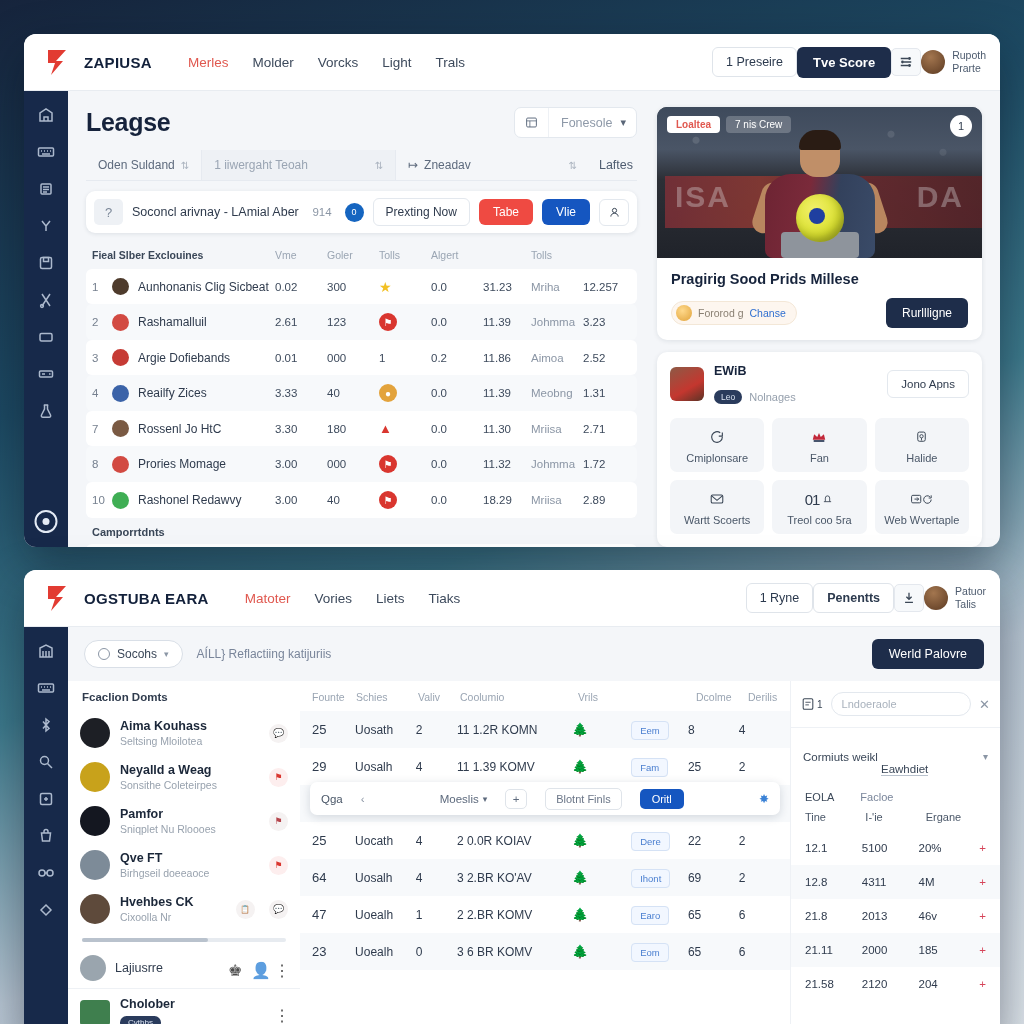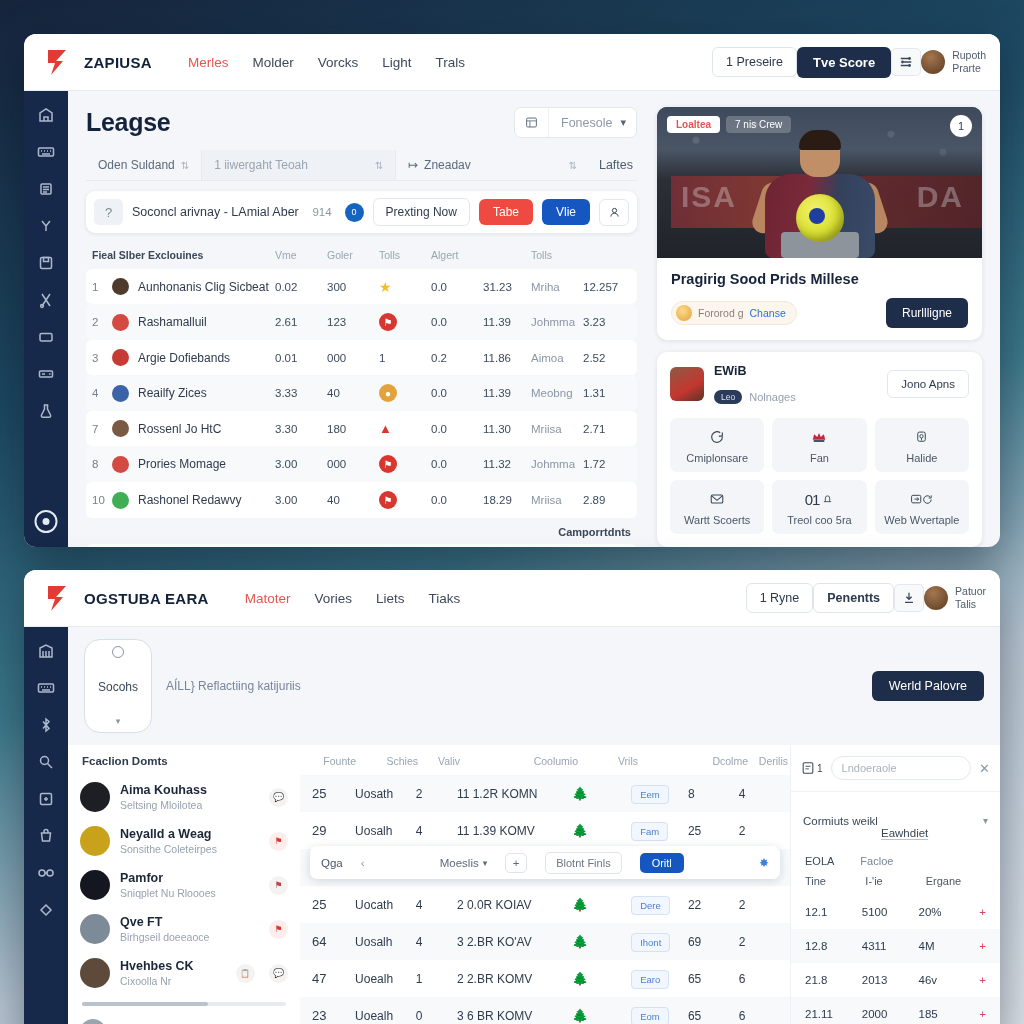--- a/index.html
+++ b/index.html
@@ -75,33 +75,33 @@
   .trow{display:flex;align-items:center;padding:9px 6px;font-size:12px;color:#2f3b4d;border-radius:6px;}
   .trow:nth-child(odd){background:#ffffff;}
   .trow:nth-child(even){background:#f7f9fb;}
   .rank{width:20px;color:#76808f;font-size:11.5px;flex:none;}
   .tav{width:17px;height:17px;border-radius:50%;margin-right:9px;flex:none;}
   .tname{flex:1;min-width:0;white-space:nowrap;overflow:hidden;text-overflow:ellipsis;}
   .tc{width:52px;flex:none;font-size:11.5px;color:#3d4a5c;}
   .tc.r{width:48px;text-align:left;color:#6d7embed;}
   .tc.muted{color:#8b96a5;}
   .badge-ico{width:18px;height:18px;border-radius:50%;display:flex;align-items:center;justify-content:center;font-size:10px;color:#fff;}
-  .sect-lbl{font-size:11px;font-weight:700;color:#3a4758;padding:8px 6px 6px 6px;text-align:right;}
+  .sect-lbl{font-size:11px;font-weight:700;color:#3a4758;padding:8px 6px 6px 6px;}
 
   
   .card{background:#fff;border-radius:10px;box-shadow:0 1px 5px rgba(20,35,60,.10);overflow:hidden;}
   .hero{height:151px;position:relative;overflow:hidden;background:#2b3340;}
   .hero .crowd{position:absolute;inset:0;
     background:
       radial-gradient(circle at 12% 22%, rgba(255,255,255,.12) 0 3px, transparent 4px),
       radial-gradient(circle at 30% 12%, rgba(255,255,255,.10) 0 3px, transparent 4px),
       radial-gradient(circle at 72% 18%, rgba(255,255,255,.10) 0 3px, transparent 4px),
       radial-gradient(circle at 88% 30%, rgba(255,255,255,.08) 0 3px, transparent 4px),
       linear-gradient(180deg,#3e4a5c 0%, #4a5566 28%, #2c2f36 48%, #20232a 100%);}
-  .hero .bill{position:absolute;left:14px;right:0;top:46%;height:34%;
+  .hero .bill{position:absolute;left:8px;right:0;top:46%;height:34%;
     background:linear-gradient(90deg,#7d3038 0%,#8d3a33 30%,#6b2a2e 60%,#5a2428 100%);opacity:.85;}
   .hero .bill span{position:absolute;top:4px;font-size:30px;font-weight:800;color:rgba(255,255,255,.35);letter-spacing:2px;}
   .hero .bill .l{left:10px;} .hero .bill .r{right:18px;}
   .hero .player{position:absolute;left:50%;transform:translateX(-50%);bottom:0;width:138px;height:128px;}
   .hero .torso{position:absolute;bottom:0;left:14px;width:110px;height:84px;border-radius:26px 26px 8px 8px;
     background:linear-gradient(100deg,#6d2433 0%,#7a2a3a 38%,#33415c 62%,#3a4b68 100%);}
   .hero .shorts{position:absolute;bottom:0;left:30px;width:78px;height:26px;background:#8e949c;border-radius:4px;}
   .hero .head{position:absolute;top:2px;left:50%;transform:translateX(-50%);width:40px;height:45px;border-radius:18px 18px 16px 16px;background:#c08f68;}
   .hero .hair{position:absolute;top:0px;left:50%;transform:translateX(-50%);width:42px;height:20px;border-radius:20px 20px 4px 4px;background:#2a1c14;}
   .hero .ball{position:absolute;bottom:16px;left:50%;transform:translateX(-50%);width:48px;height:48px;border-radius:50%;
@@ -131,21 +131,21 @@
   .pbtn{margin-left:auto;border:1px solid #e3e8ee;border-radius:6px;padding:7px 13px;font-size:11.5px;color:#2f3b4d;background:#fff;white-space:nowrap;}
   .grid3{display:grid;grid-template-columns:repeat(3,1fr);gap:8px;padding:4px 13px 14px 13px;}
   .tile{background:#f3f5f8;border-radius:7px;padding:9px 4px 8px 4px;text-align:center;}
   .tile .gi{height:20px;display:flex;align-items:center;justify-content:center;margin-bottom:5px;}
   .tile .gl{font-size:11px;color:#4a5768;white-space:nowrap;overflow:hidden;text-overflow:ellipsis;}
 
   
   .b-content{display:flex;height:calc(100% - 57px);}
   .b-main{flex:1;min-width:0;display:flex;flex-direction:column;background:#f4f6f9;}
   .b-toolbar{display:flex;align-items:center;gap:14px;padding:12px 16px;}
-  .b-pill{display:flex;align-items:center;gap:22px;border:1px solid #d9dfe7;border-radius:16px;padding:6px 13px;background:#fff;font-size:12px;color:#3a4758;flex-direction:column;}
+  .b-pill{display:flex;align-items:center;gap:7px;border:1px solid #d9dfe7;border-radius:16px;padding:6px 13px;background:#fff;font-size:12px;color:#3a4758;}
   .b-pill .o{width:12px;height:12px;border-radius:50%;border:1.6px solid #8b96a5;}
   .b-note{font-size:12px;color:#79859a;}
   .b-cta{margin-left:auto;background:#1e2d4a;color:#fff;border-radius:6px;padding:8px 17px;font-size:12.5px;white-space:nowrap;}
   .b-cols{display:flex;flex:1;min-height:0;gap:0;}
   .b-left{width:232px;flex:none;background:#fff;padding:10px 0 0 0;overflow:hidden;}
   .b-left h4{font-size:11.5px;font-weight:700;color:#2f3b4d;padding:0 14px 8px 14px;}
   .lrow{display:flex;align-items:center;gap:10px;padding:7px 12px;}
   .lav{width:30px;height:30px;border-radius:50%;flex:none;}
   .lt{flex:1;min-width:0;}
   .lt .n{font-size:12.5px;font-weight:700;color:#1b2739;white-space:nowrap;overflow:hidden;text-overflow:ellipsis;}
@@ -154,21 +154,21 @@
   .scroller{height:4px;background:#e7ebf0;border-radius:2px;margin:7px 14px 6px 14px;}
   .scroller i{display:block;height:100%;width:62%;background:#b9c2cd;border-radius:2px;}
   .lhead{display:flex;align-items:center;gap:9px;padding:7px 12px;border-bottom:1px solid #eef1f5;}
   .lhead .t{flex:1;font-size:12.5px;color:#2f3b4d;}
   .kb{width:14px;height:14px;opacity:.7;}
   .lcard{display:flex;align-items:center;gap:10px;padding:8px 12px;}
   .lcard .th2{width:30px;height:26px;border-radius:4px;flex:none;}
   .lcard .tg{background:#2a3b5c;color:#dbe4f2;font-size:8px;border-radius:8px;padding:2px 8px;display:inline-block;margin-top:4px;}
 
   .b-mid{flex:1;min-width:0;background:#fff;display:flex;flex-direction:column;position:relative;}
-  .mhead{display:flex;align-items:center;padding:10px 12px 8px 12px;font-size:10.5px;color:#9aa5b3;text-align:right;}
+  .mhead{display:flex;align-items:center;padding:10px 12px 8px 12px;font-size:10.5px;color:#9aa5b3;}
   .mhead div{flex:none;}
   .mrow{display:flex;align-items:center;padding:11px 12px;font-size:12px;color:#2f3b4d;}
   .mrow:nth-child(even){background:#f7f9fb;}
   .c-a{width:44px;} .c-b{width:62px;} .c-c{width:42px;} .c-d{width:118px;}
   .c-e{width:60px;} .c-f{width:58px;} .c-g{width:52px;} .c-h{width:40px;}
   .mrow .c-a{font-size:13px;}
   .tinybtn{border:1px solid #d5e2f5;background:#f2f7ff;color:#4a7fd0;border-radius:4px;padding:3px 8px;font-size:9.5px;}
   .tree{font-size:13px;line-height:1;}
   .floatbar{position:absolute;left:10px;right:10px;top:101px;height:33px;background:#fff;border-radius:7px;
             box-shadow:0 2px 10px rgba(20,35,60,.16);display:flex;align-items:center;gap:18px;padding:0 11px;font-size:11.5px;color:#4a5768;}

